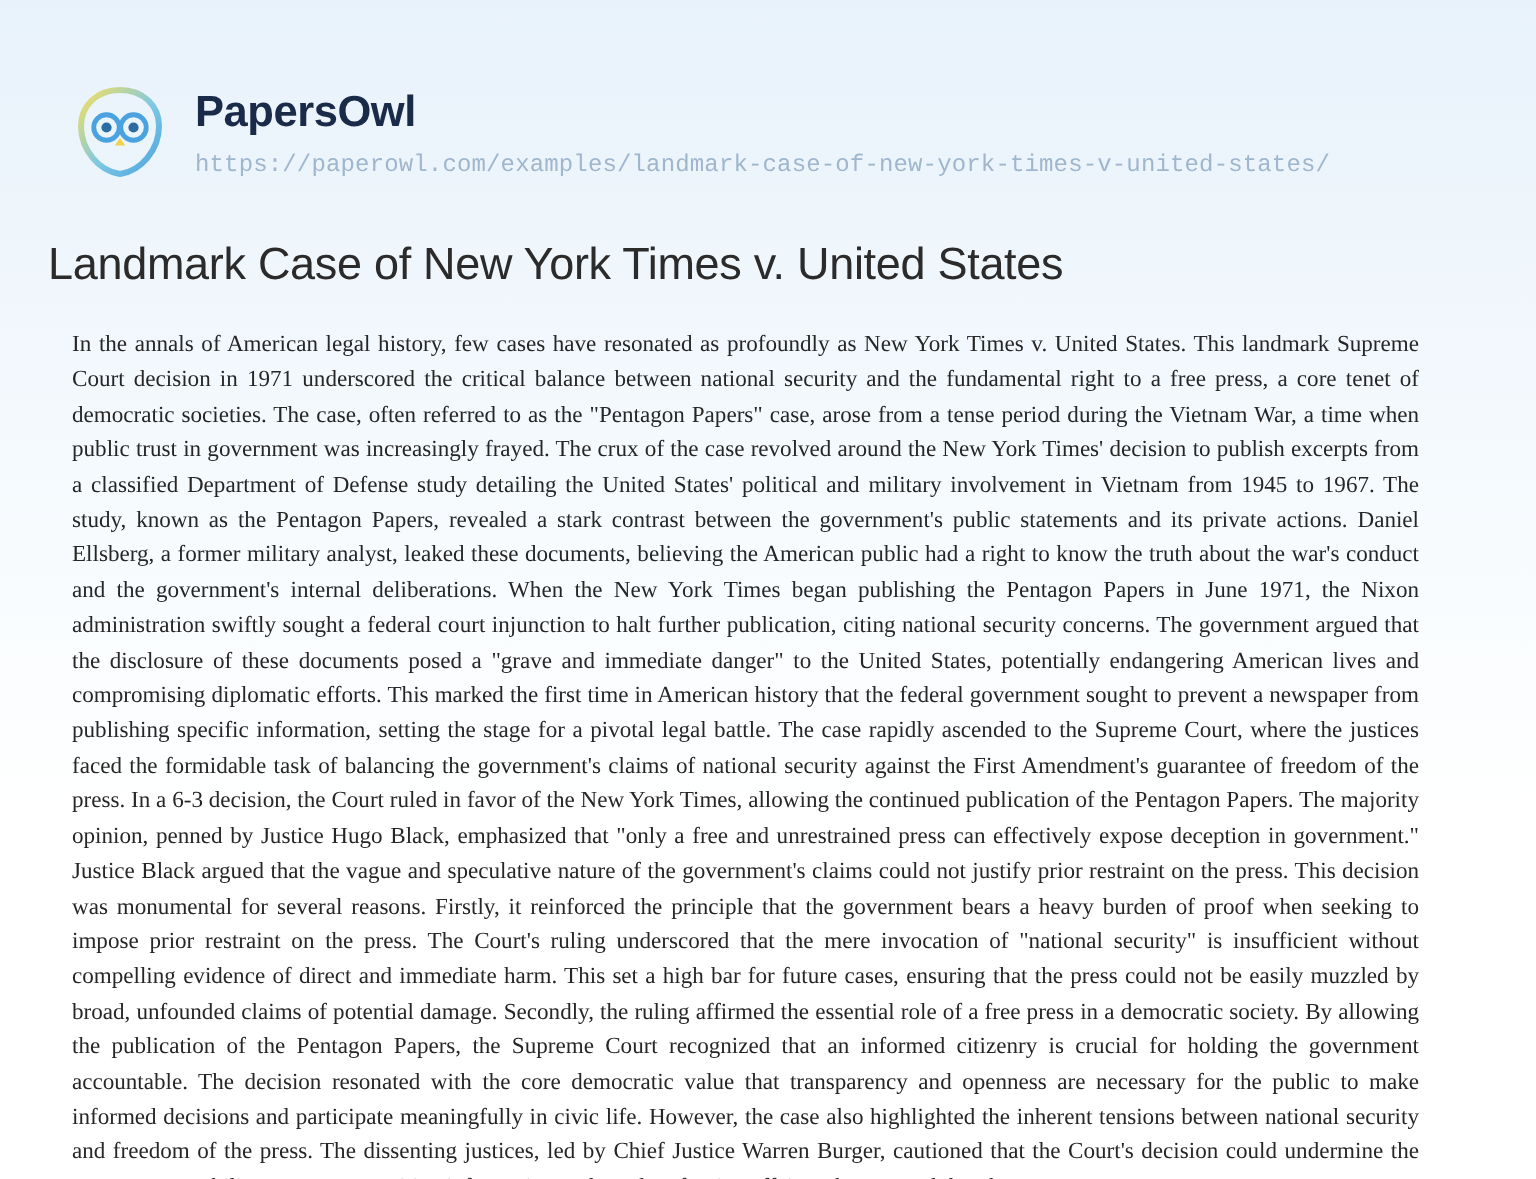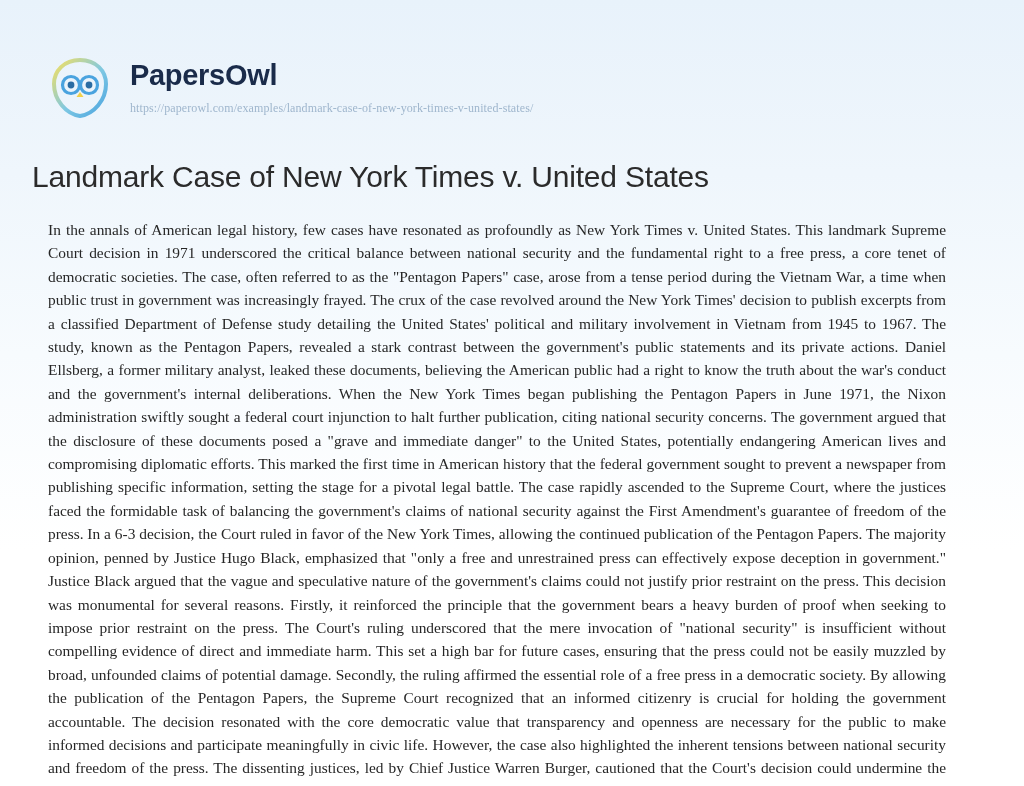--- a/index.html
+++ b/index.html
@@ -43,22 +43,22 @@
   }
   .brand-name {
     font-family: "Liberation Sans", sans-serif;
     font-size: 29px;
     font-weight: bold;
     color: #1a2b4a;
     letter-spacing: -0.3px;
     line-height: 1.1;
   }
   .brand-url {
-    font-family: Liberation Serif, serif;
-    font-size: 12px;
+    font-family: Liberation Mono, monospace;
+    font-size: 16px;
     color: #9fb6cd;
     margin-top: 9px;
     letter-spacing: 0.1px;
     white-space: nowrap;
   }
   .content {
     position: absolute;
     left: 32px;
     top: 160px;
     width: 930px;

